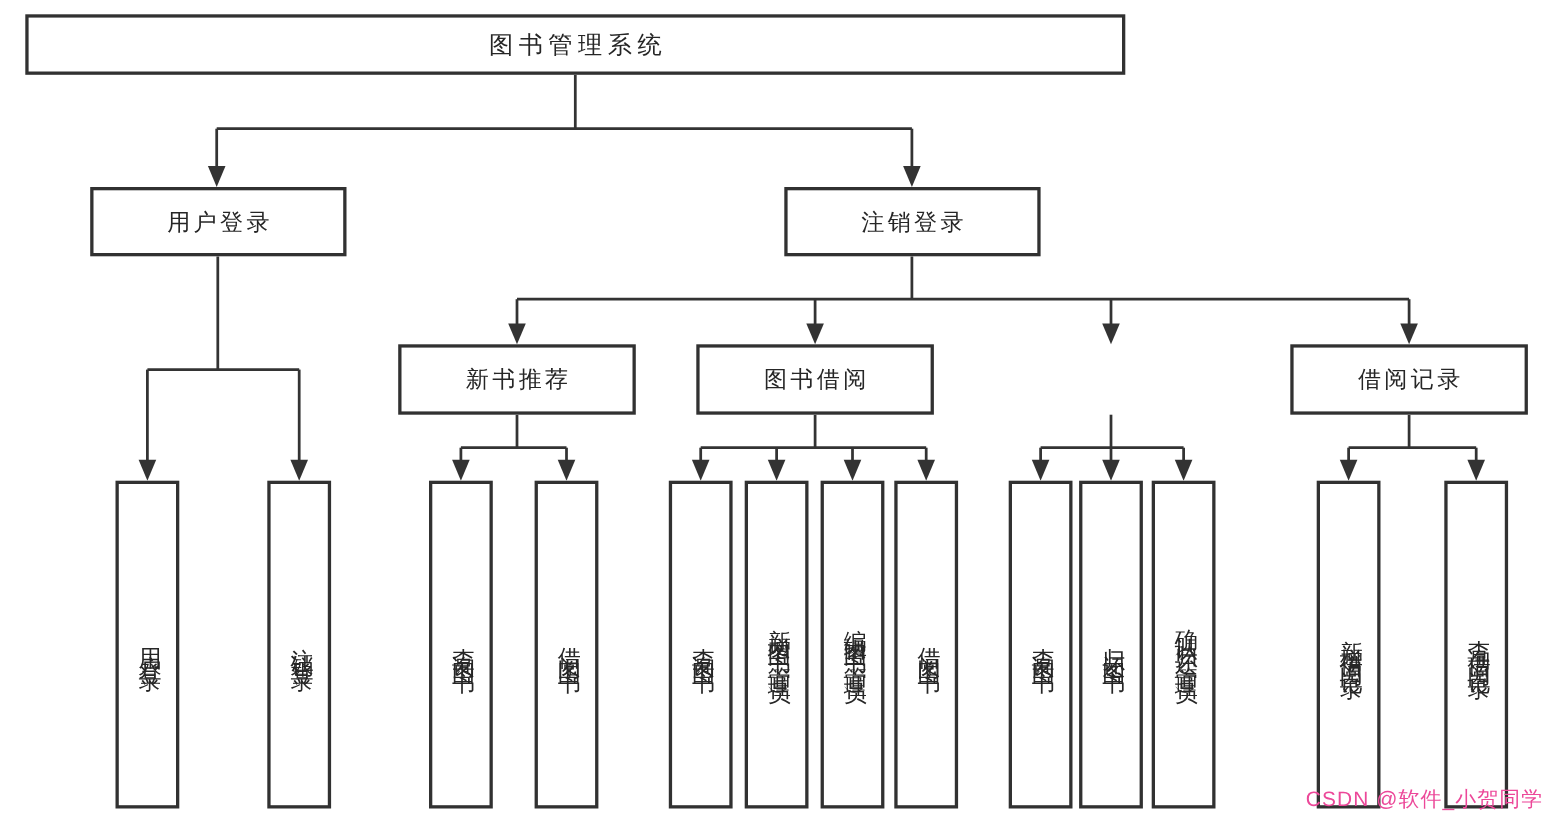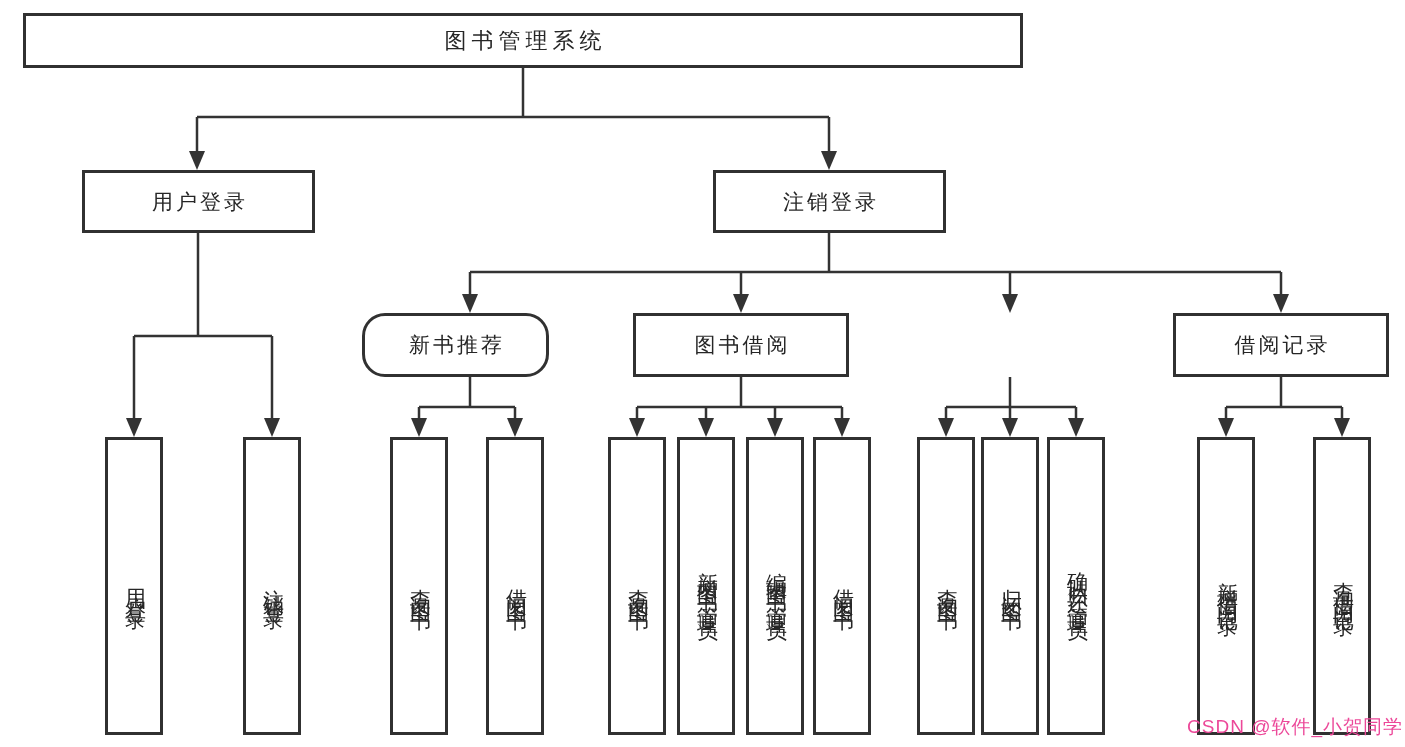--- a/index.html
+++ b/index.html
@@ -100,21 +100,21 @@
       <polygon points="1218,418 1234,418 1226,437" fill="#333333"></polygon>
       <line x1="1342" y1="407" x2="1342" y2="420" stroke="#333333" stroke-width="2.5"></line>
       <polygon points="1334,418 1350,418 1342,437" fill="#333333"></polygon>
     </svg>
 
   <div class="node title-label" style="left:23px;top:13px;width:1000px;height:55px;">图书管理系统</div>
 
   <div class="node h-label" style="left:82px;top:170px;width:233px;height:63px;">用户登录</div>
   <div class="node h-label" style="left:713px;top:170px;width:233px;height:63px;">注销登录</div>
 
-  <div class="node h-label" style="left:362px;top:313px;width:187px;height:64px;border-radius:23px;">新书推荐</div>
+  <div class="node h-label" style="left:362px;top:313px;width:216px;height:64px;">新书推荐</div>
   <div class="node h-label" style="left:633px;top:313px;width:216px;height:64px;">图书借阅</div>
   <div class="node h-label" style="left:1173px;top:313px;width:216px;height:64px;">借阅记录</div>
 
   <div class="node v-node" style="left:105px;top:437px;width:58px;height:298px;">用户登录</div>
   <div class="node v-node" style="left:243px;top:437px;width:58px;height:298px;">注销登录</div>
 
   <div class="node v-node" style="left:390px;top:437px;width:58px;height:298px;">查询图书</div>
   <div class="node v-node" style="left:486px;top:437px;width:58px;height:298px;">借阅图书</div>
 
   <div class="node v-node" style="left:608px;top:437px;width:58px;height:298px;">查询图书</div>

